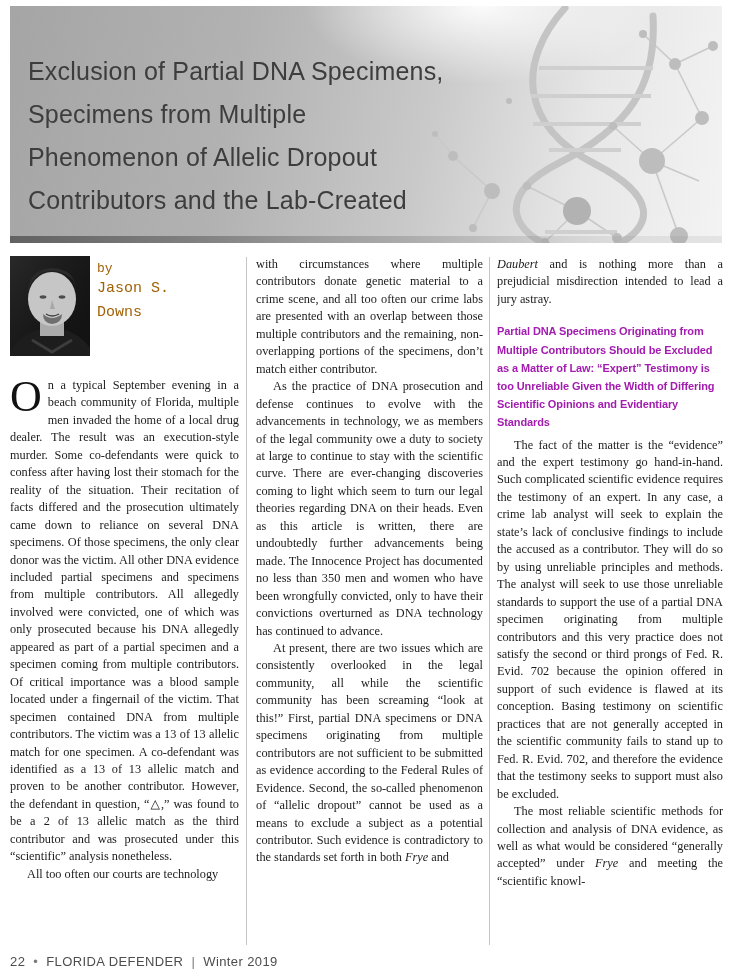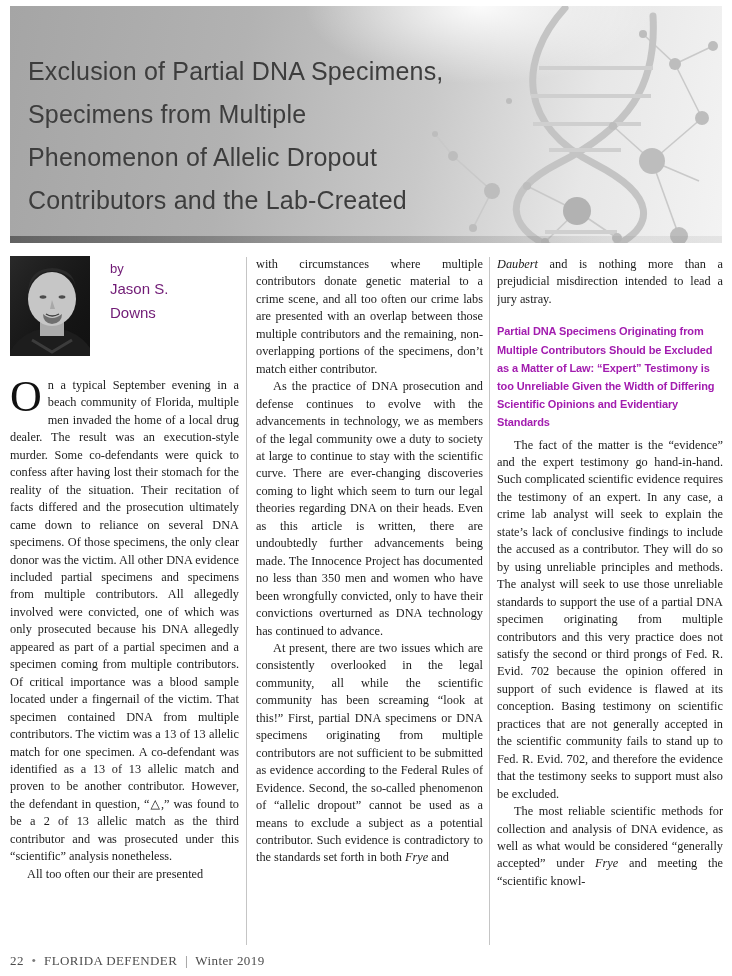--- a/index.html
+++ b/index.html
@@ -27,38 +27,38 @@
   .col { position:absolute; top:256px; height:692px; overflow:hidden; }
   .col-1 { left:10px;  width:229px; }
   .col-2 { left:256px; width:227px; }
   .col-3 { left:497px; width:226px; }
   .vrule { position:absolute; top:257px; height:688px; width:1px; background:#c5c5c5; }
   .vrule-1 { left:246px; } .vrule-2 { left:489px; }
 
   
   .byline-block { display:flex; height:100px; margin-bottom:21px; }
   .author-photo { width:80px; height:100px; flex:0 0 80px; }
-  .byline-text { padding:4px 0 0 20px; font-family:Liberation Sans, sans-serif; color:#701a75; }
+  .byline-text { padding:4px 0 0 7px; font-family:Liberation Mono, monospace; color:#a16207; }
   .byline-by { font-size:13px; line-height:17px; }
   .byline-name { font-size:15px; line-height:24px; font-weight:400; }
 
   
   .body-text p { font-size:12.3px; line-height:17.45px; text-align:justify; color:#1b1b1b; }
   .body-text p.indent { text-indent:17px; }
   .dropcap { float:left; font-size:44px; line-height:34px; padding:3px 6px 0 0; color:#111; }
   em { font-style:italic; }
   .section-heading {
     font-family:"Liberation Sans", sans-serif; font-weight:700;
     font-size:11px; line-height:18.2px; letter-spacing:-0.1px;
     color:#a21caf; margin:14px 8px 5px 0; text-align:left;
   }
 
   
   .footer { position:absolute; left:10px; bottom:7px;
-    font-family:Liberation Serif, serif; font-size:13px;
+    font-family:Liberation Sans, sans-serif; font-size:13px;
     letter-spacing:0.4px; color:#4d4d4d; }
   .footer .sep { color:#7a7a7a; padding:0 4px; }
 </style>
 </head>
 <body>
 
 <div class="banner">
   <svg class="dna-art" viewBox="0 0 305 237" fill="none" xmlns="http://www.w3.org/2000/svg">
 
     <g stroke="#c9c9c9" stroke-width="1.6">
@@ -152,21 +152,21 @@
       <path d="M22,84 L42,96 L62,84" stroke="#3c3c3c" stroke-width="3" fill="none"></path>
     </svg>
     <div class="byline-text">
       <div class="byline-by">by</div>
       <div class="byline-name">Jason S.</div>
       <div class="byline-name">Downs</div>
     </div>
   </div>
 
   <p><span class="dropcap">O</span><span>n a typical September evening in a beach community of Florida, multiple men invaded the home of a local drug dealer. The result was an execution-style murder. Some co-defendants were quick to confess after having lost their stomach for the reality of the situation. Their recitation of facts differed and the prosecution ultimately came down to reliance on several DNA specimens. Of those specimens, the only clear donor was the victim. All other DNA evidence included partial specimens and specimens from multiple contributors. All allegedly involved were convicted, one of which was only prosecuted because his DNA allegedly appeared as part of a partial specimen and a specimen coming from multiple contributors. Of critical importance was a blood sample located under a fingernail of the victim. That specimen contained DNA from multiple contributors. The victim was a 13 of 13 allelic match for one specimen. A co-defendant was identified as a 13 of 13 allelic match and proven to be another contributor. However, the defendant in question, “△,” was found to be a 2 of 13 allelic match as the third contributor and was prosecuted under this “scientific” analysis nonetheless.</span></p>
-  <p class="indent">All too often our their are presented</p>
+  <p class="indent">All too often our courts are technology</p>
 </div>
 
 <div class="col col-2 body-text">
   <p>with circumstances where multiple contributors donate genetic material to a crime scene, and all too often our crime labs are presented with an overlap between those multiple contributors and the remaining, non-overlapping portions of the specimens, don’t match either contributor.</p>
   <p class="indent">As the practice of DNA prosecution and defense continues to evolve with the advancements in technology, we as members of the legal community owe a duty to society at large to continue to stay with the scientific curve. There are ever-changing discoveries coming to light which seem to turn our legal theories regarding DNA on their heads. Even as this article is written, there are undoubtedly further advancements being made. The Innocence Project has documented no less than 350 men and women who have been wrongfully convicted, only to have their convictions overturned as DNA technology has continued to advance.</p>
   <p class="indent"><span>At present, there are two issues which are consistently overlooked in the legal community, all while the scientific community has been screaming “look at this!” First, partial DNA specimens or DNA specimens originating from multiple contributors are not sufficient to be submitted as evidence according to the Federal Rules of Evidence. Second, the so-called phenomenon of “allelic dropout” cannot be used as a means to exclude a subject as a potential contributor. Such evidence is contradictory to the standards set forth in both </span><em>Frye</em><span> and</span></p>
 </div>
 
 <div class="col col-3 body-text">
   <p><em>Daubert</em><span> and is nothing more than a prejudicial misdirection intended to lead a jury astray.</span></p>

